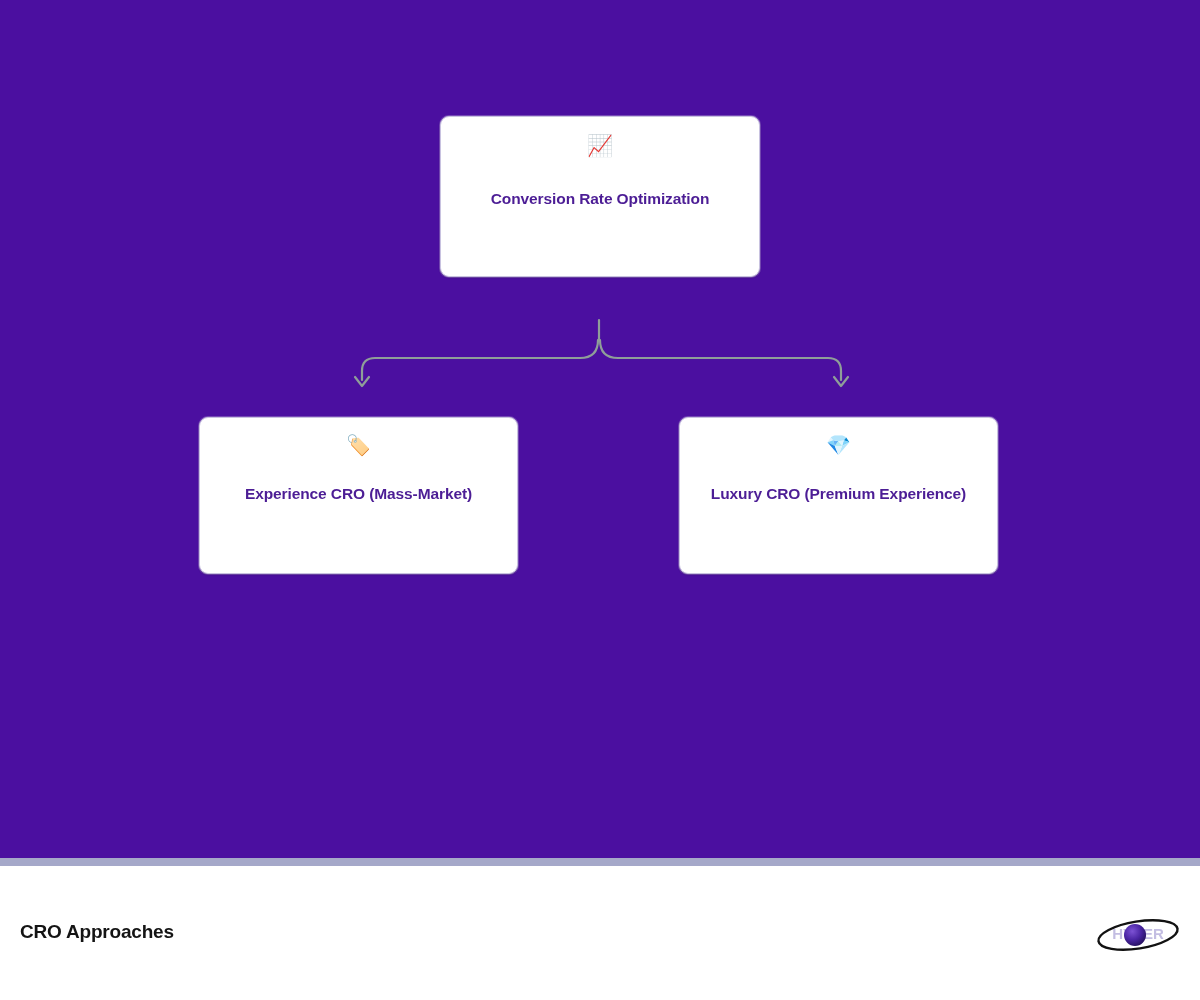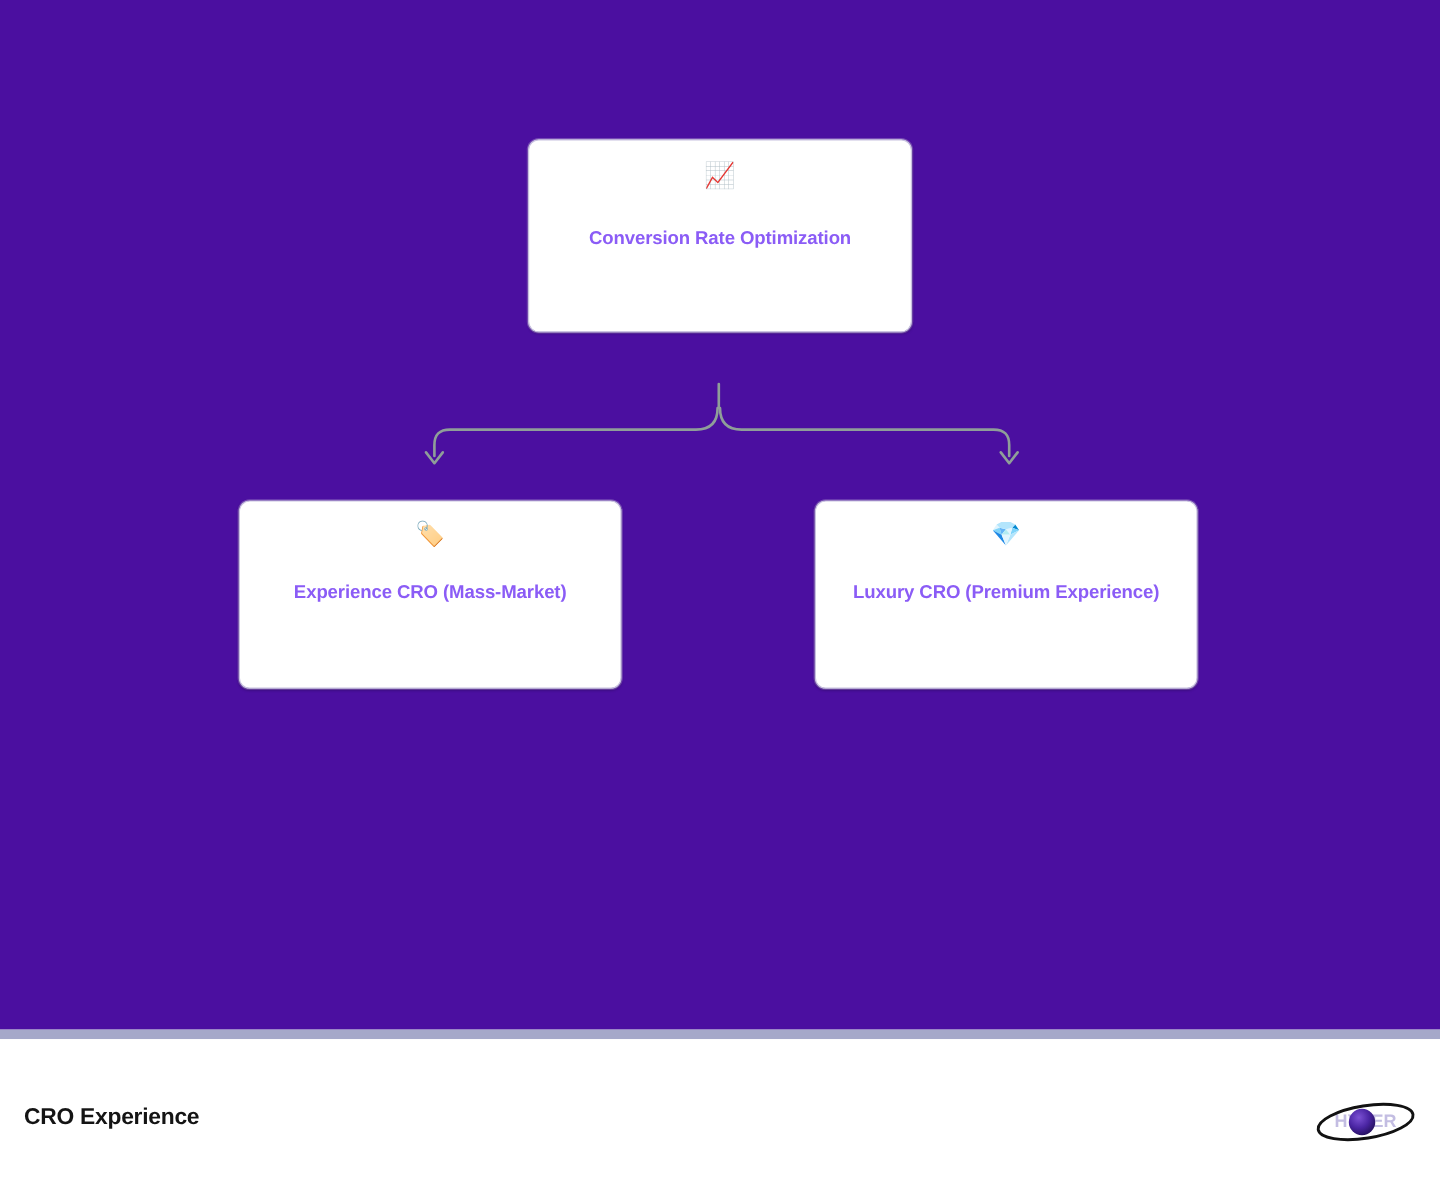--- a/index.html
+++ b/index.html
@@ -47,21 +47,21 @@
     align-items: center;
     overflow: hidden;
   }
   .node-icon {
     font-family: "DejaVu Sans", sans-serif;
     line-height: 1;
     user-select: none;
   }
   .node-label {
     font-weight: bold;
-    color: #8b5cf6;
+    color: #4c1d95;
     text-align: left;
     letter-spacing: -0.1px;
     white-space: nowrap;
   }
 
   
   .node.root {
     left: 440px; top: 116px;
     width: 320px; height: 161px;
   }
@@ -118,21 +118,21 @@
     <div class="node child right">
       <span class="node-icon">💎</span>
       <span class="node-label">Luxury CRO (Premium Experience)</span>
     </div>
   </div>
 
   <div class="divider-band"></div>
 
   <div class="footer"></div>
 
-  <div class="footer-title">CRO Experience</div>
+  <div class="footer-title">CRO Approaches</div>
 
   <svg class="logo" viewBox="0 0 88 46" width="88" height="46">
     <defs>
       <radialGradient id="sphereGrad" cx="38%" cy="33%" r="72%">
         <stop offset="0%" stop-color="#7c52d4"></stop>
         <stop offset="55%" stop-color="#4a25a3"></stop>
         <stop offset="100%" stop-color="#24105c"></stop>
       </radialGradient>
     </defs>
 

